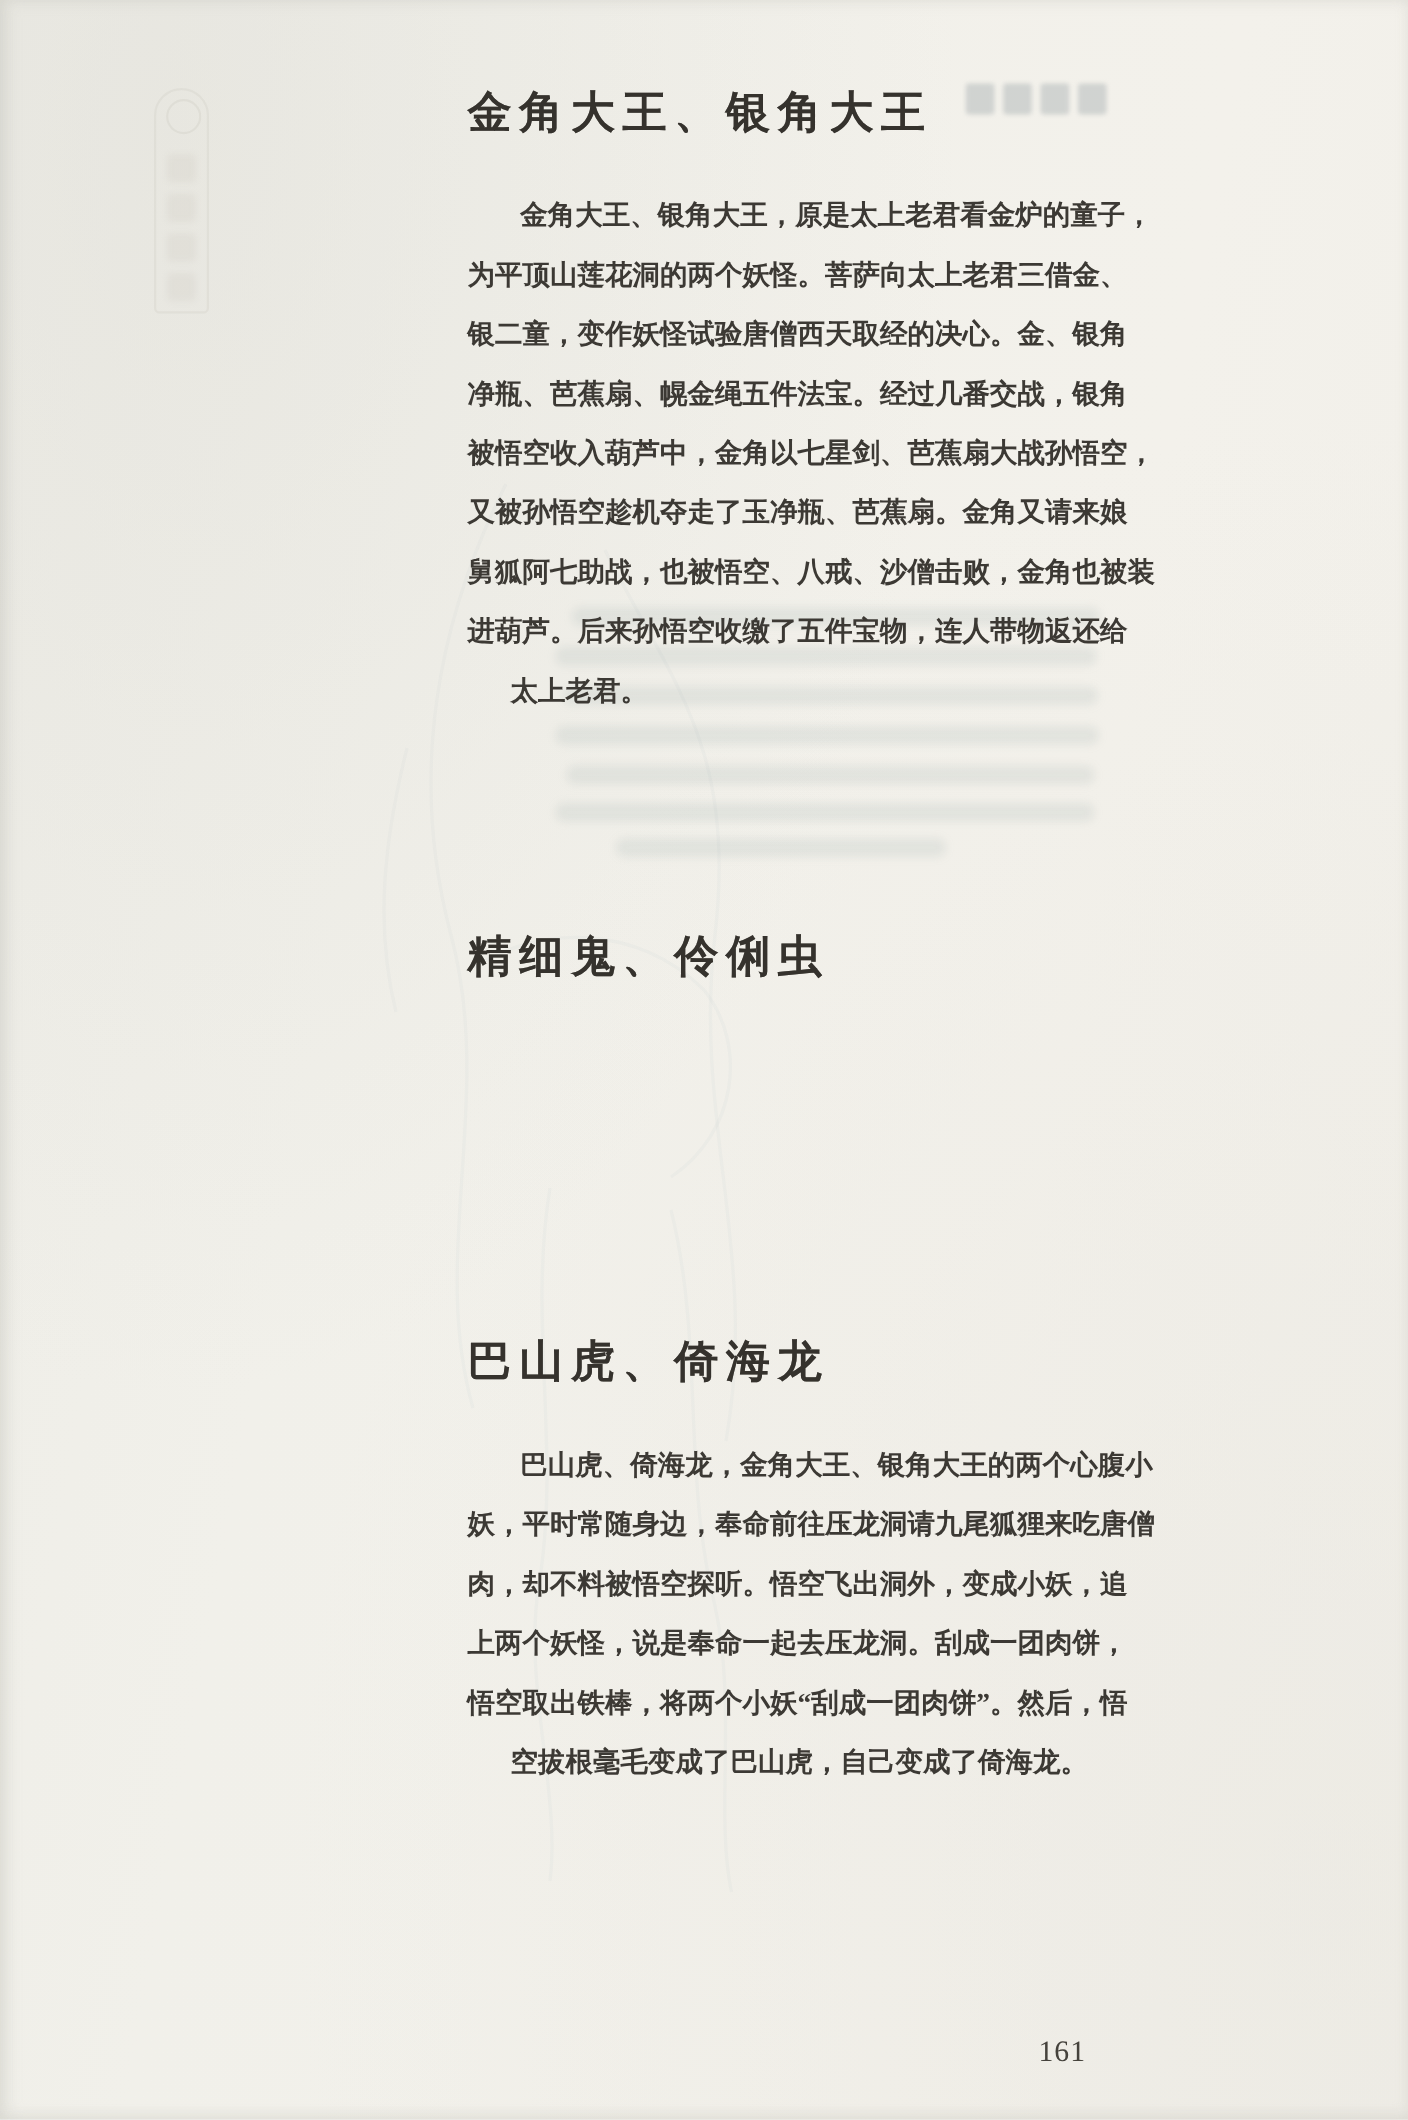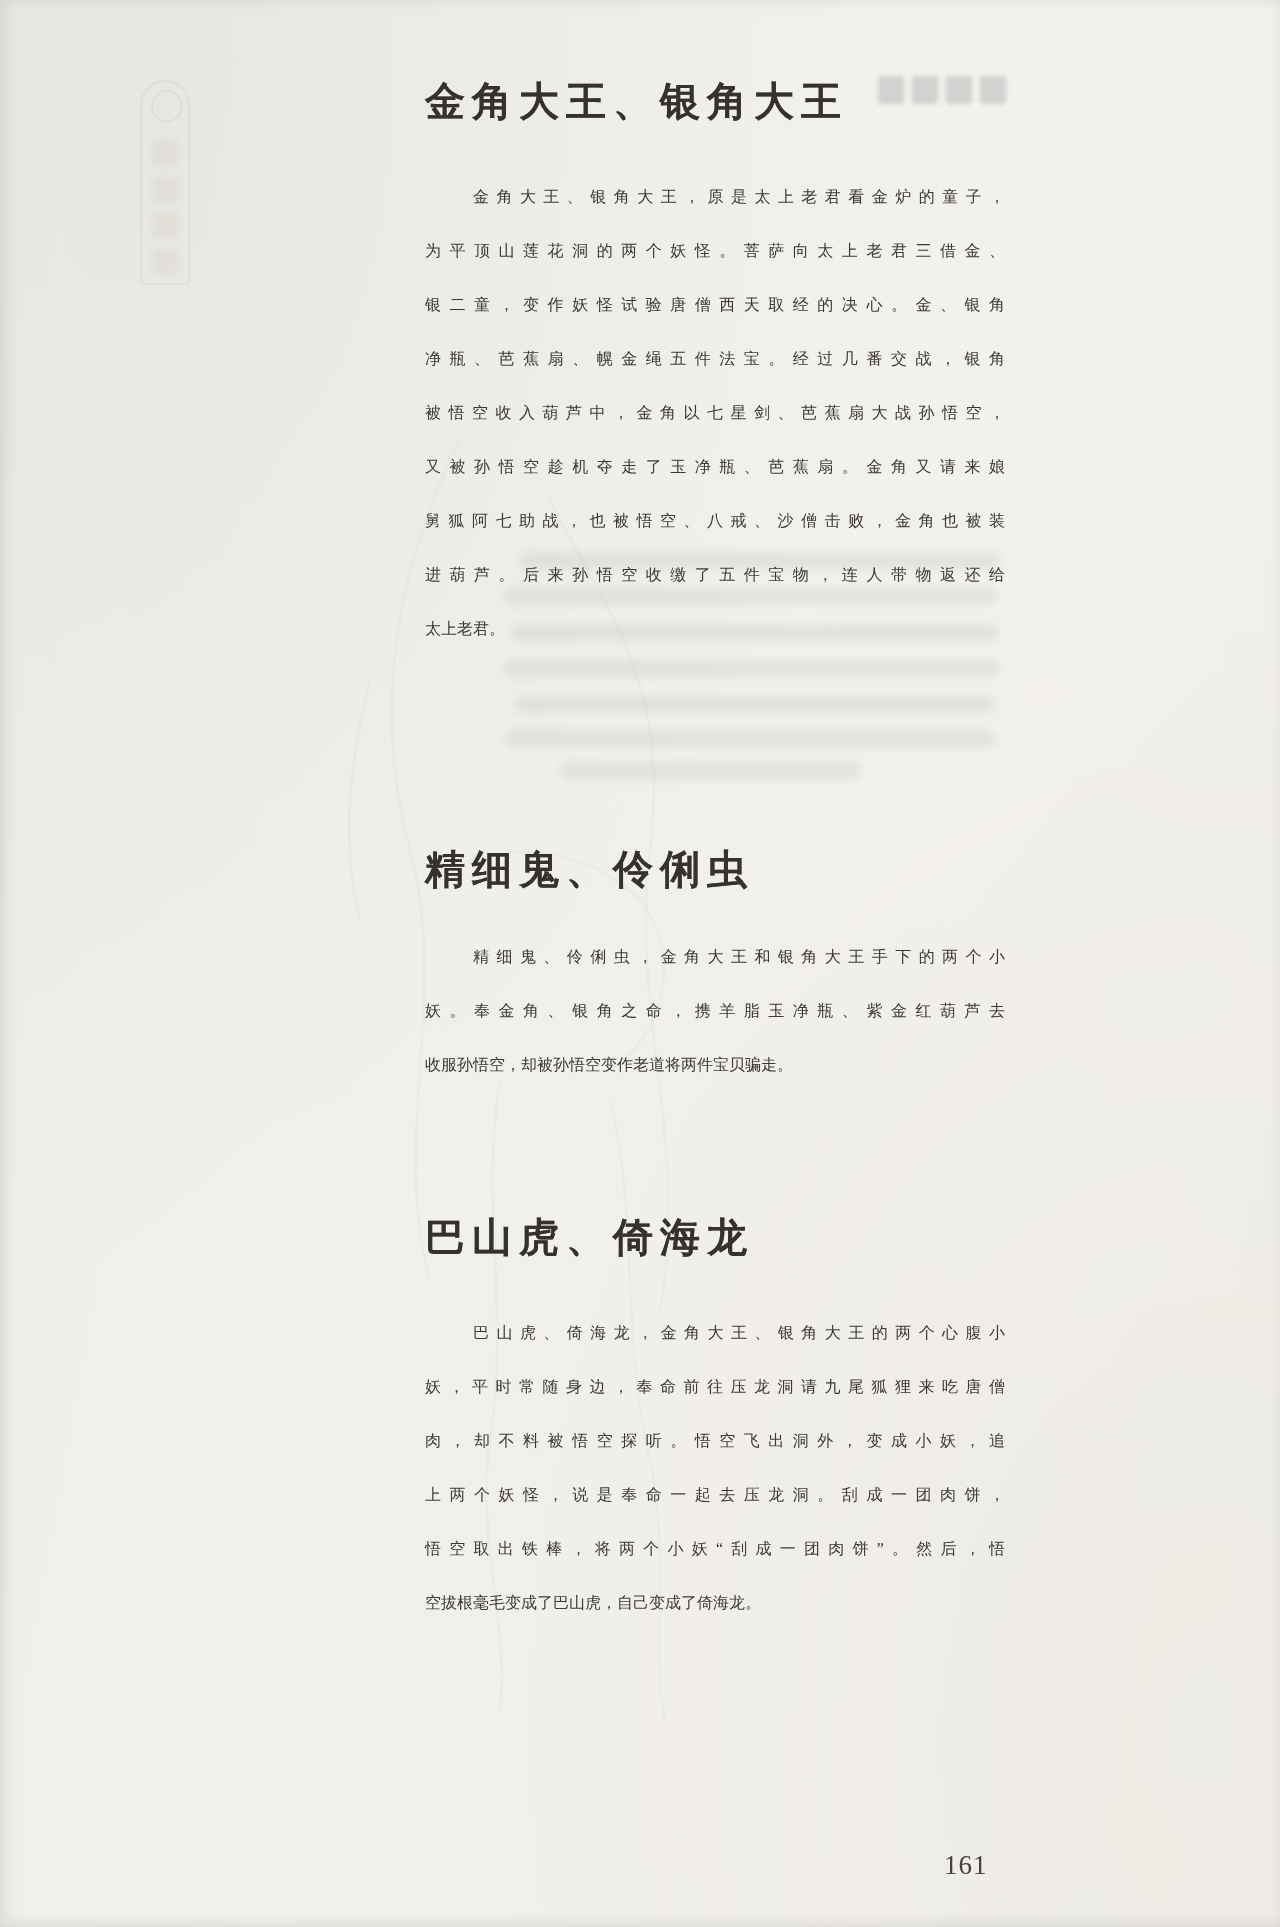--- a/index.html
+++ b/index.html
@@ -17,27 +17,28 @@
 
   
   .heading {
     position:absolute; left:425px;
     font-size:40px; font-weight:bold; letter-spacing:7px;
     color:#35322d; white-space:nowrap;
     text-shadow:0 0 0.5px rgba(53,50,45,0.6);
   }
   .para { position:absolute; left:425px; width:580px; }
   .line {
-    height:54px; line-height:54px; font-size:16px; color:#3c3934;
+    height:54px; line-height:54px; font-size:25px; color:#3c3934;
     text-align:justify; text-align-last:justify;
     -moz-text-align-last:justify;
     white-space:nowrap;
+    font-weight:bold;
   }
   .line.first { text-indent:48px; }
-  .line.last  { text-align-last:left; -moz-text-align-last:left; }
+  .line.last  { text-align-last:left;margin-left:39px; -moz-text-align-last:left; }
 
   #heading-1 { top:74px; }
   #para-1    { top:170px; }
   #heading-2 { top:842px; }
   #para-2    { top:930px; }
   #heading-3 { top:1210px; }
   #para-3    { top:1306px; }
 
   .page-number {
     position:absolute; left:944px; top:1850px;
@@ -120,25 +121,20 @@
     <div class="line">银二童，变作妖怪试验唐僧西天取经的决心。金、银角</div>
     <div class="line">净瓶、芭蕉扇、幌金绳五件法宝。经过几番交战，银角</div>
     <div class="line">被悟空收入葫芦中，金角以七星剑、芭蕉扇大战孙悟空，</div>
     <div class="line">又被孙悟空趁机夺走了玉净瓶、芭蕉扇。金角又请来娘</div>
     <div class="line">舅狐阿七助战，也被悟空、八戒、沙僧击败，金角也被装</div>
     <div class="line">进葫芦。后来孙悟空收缴了五件宝物，连人带物返还给</div>
     <div class="line last">太上老君。</div>
   </div>
 
   <h2 class="heading" id="heading-2">精细鬼、伶俐虫</h2>
-  <div class="para" id="para-2">
-    <div class="line first">精细鬼、伶俐虫，金角大王和银角大王手下的两个小</div>
-    <div class="line">妖。奉金角、银角之命，携羊脂玉净瓶、紫金红葫芦去</div>
-    <div class="line last">收服孙悟空，却被孙悟空变作老道将两件宝贝骗走。</div>
-  </div>
 
   <h2 class="heading" id="heading-3">巴山虎、倚海龙</h2>
   <div class="para" id="para-3">
     <div class="line first">巴山虎、倚海龙，金角大王、银角大王的两个心腹小</div>
     <div class="line">妖，平时常随身边，奉命前往压龙洞请九尾狐狸来吃唐僧</div>
     <div class="line">肉，却不料被悟空探听。悟空飞出洞外，变成小妖，追</div>
     <div class="line">上两个妖怪，说是奉命一起去压龙洞。刮成一团肉饼，</div>
     <div class="line">悟空取出铁棒，将两个小妖“刮成一团肉饼”。然后，悟</div>
     <div class="line last">空拔根毫毛变成了巴山虎，自己变成了倚海龙。</div>
   </div>

